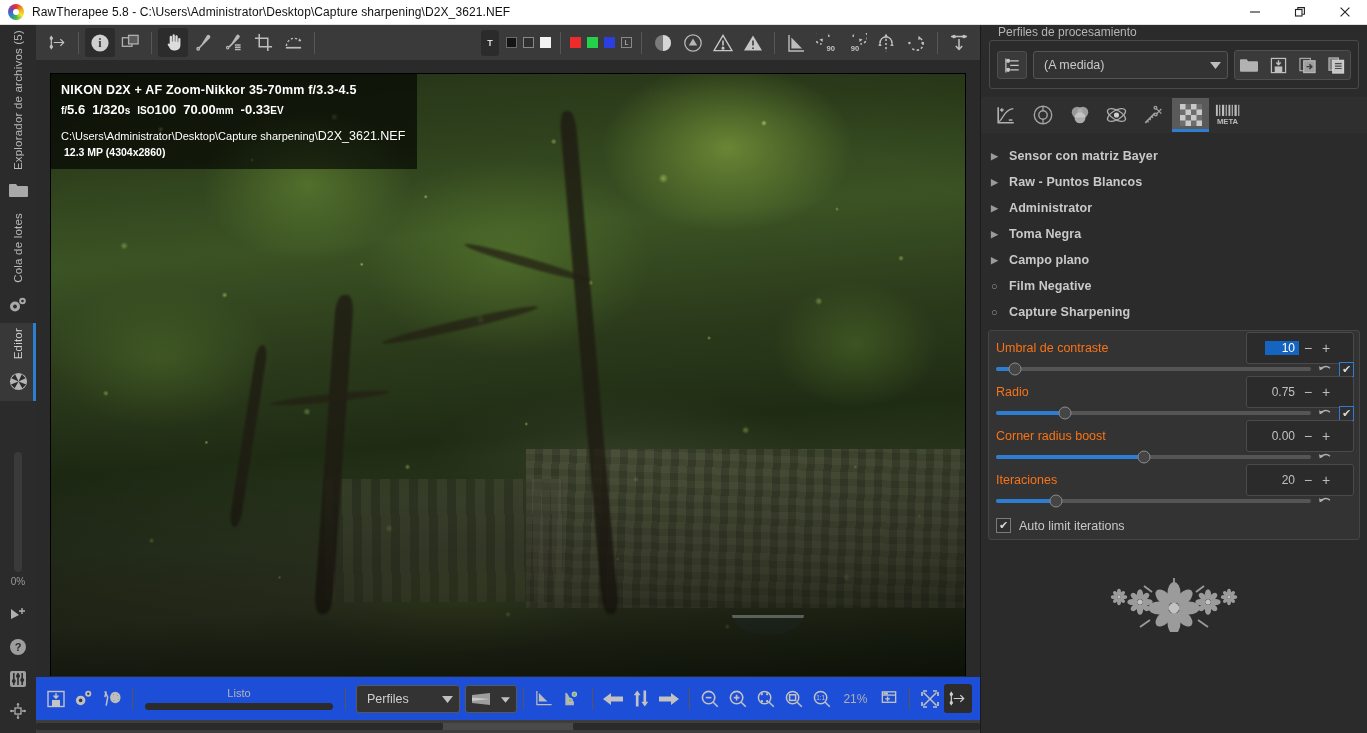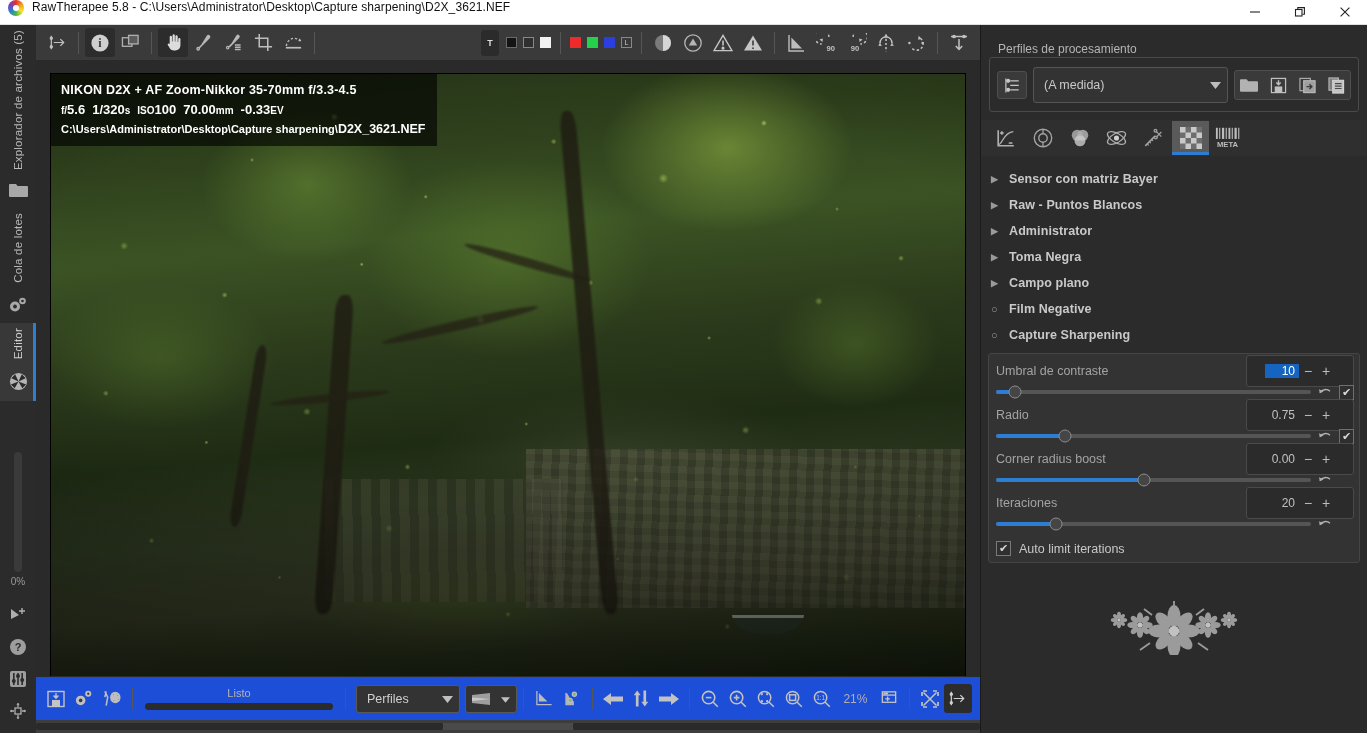--- a/index.html
+++ b/index.html
@@ -7,21 +7,21 @@
     width: 1367px; height: 733px;
     background: #1e1e1e;
     font-family: "Liberation Sans", sans-serif;
     overflow: hidden;
     -webkit-font-smoothing: antialiased;
   }
 
   
   #titlebar {
     height: 25px; background: #ffffff;
-    display: flex; 
+    display: flex; align-items: center;
     border-bottom: 1px solid #e0e0e0;
   }
   #titlebar .app-logo {
     width: 16px; height: 16px; margin-left: 8px; margin-right: 8px;
     border-radius: 50%;
     background: conic-gradient(#e8322a, #f0a21c, #f5e72b, #46b648, #2b7fd4, #7a3fb8, #e8322a);
     position: relative; flex: none;
   }
   #titlebar .app-logo::after {
     content: ""; position: absolute; inset: 5px;
@@ -207,21 +207,21 @@
   #meta-overlay {
     position: absolute; left: 0; top: 0;
     background: rgba(0,0,0,.62);
     padding: 8px 12px 9px 10px; color: #fff;
     line-height: 1.32; white-space: nowrap;
   }
   #meta-overlay .line1 { font-size: 12.5px; font-weight: bold; letter-spacing: .2px; }
   #meta-overlay .line2 { font-size: 13px; font-weight: bold; margin-top: 2px; }
   #meta-overlay .line2 .sm { font-size: 10px; font-weight: bold; }
   #meta-overlay .line2 .gap { display:inline-block; width: 7px; }
-  #meta-overlay .line3 { font-size: 11px; font-weight: bold; margin-top: 3px; }
+  #meta-overlay .line3 { font-size: 11px; font-weight: normal; margin-top: 10px; }
   #meta-overlay .line3 .fname { font-size: 12.5px; }
   #meta-overlay .line4 { font-size: 10.5px; font-weight: bold; margin-top: 2px; padding-left: 3px;}
 
   
   #bottombar {
     height: 45px; background: #1d4ed8; display: flex; align-items: center;
     padding: 0 6px; border-top: 1px solid #2a2a2a;
   }
   #progress-area { display: flex; flex-direction: column; align-items: center; width: 190px; margin: 0 6px; }
   #progress-area .ptext { font-size: 11px; color: #b4b4b4; margin-bottom: 4px; }
@@ -239,37 +239,37 @@
     height: 13px; background: #3d3d3d; display: flex; align-items: center;
   }
   #filmstrip .track { height: 7px; background: #2a2a2a; flex: 1 1 auto; }
   #filmstrip .thumb { height: 7px; background: #4a4a4a; width: 130px; }
 
   
   #right {
     width: 387px; flex: none; background: #2b2b2b;
     display: flex; flex-direction: column; border-left: 1px solid #1a1a1a;
   }
-  .pp-frame { margin: 25px 8px 0 8px; position: relative; }
+  .pp-frame { margin: 8px 8px 0 8px; position: relative; }
   .pp-legend {
     color: #b4b4b4; font-size: 12px; padding: 0 5px;
     position: absolute; top: -8px; left: 4px; background: #2b2b2b;
   }
   .pp-box {
     border: 1px solid #4a4a4a; border-radius: 3px;
     padding: 9px 7px 8px 7px; margin-top: 7px;
     display: flex; align-items: center; gap: 6px;
   }
   .sqbtn {
     width: 30px; height: 28px; background: #3a3a3a; border: 1px solid #4f4f4f;
     border-radius: 3px; display: flex; align-items: center; justify-content: center;
     flex: none; color: #c6c6c6;
   }
   .profile-combo {
-    flex: 1 1 auto; height: 36px; background: #333; border: 1px solid #555;
+    flex: 1 1 auto; height: 28px; background: #333; border: 1px solid #555;
     border-radius: 3px; display: flex; align-items: center; padding: 0 6px 0 10px;
     color: #c9c9c9; font-size: 12.5px; min-width: 0;
   }
   .profile-btns { display: flex; gap: 3px; background: #3a3a3a; border:1px solid #4f4f4f;
                   border-radius:3px; padding: 1px; }
   .profile-btns .pb {
     width: 26px; height: 26px; display:flex; align-items:center; justify-content:center; color:#c6c6c6;
   }
 
   
@@ -299,21 +299,21 @@
   
   #toolgroup {
     margin: 5px 7px 0 7px; background: #333333;
     border: 1px solid #454545; border-radius: 3px;
     padding: 6px 5px 6px 7px;
   }
   .sl-row { margin-bottom: 2px; }
   .sl-head {
     display: flex; align-items: center; height: 22px;
   }
-  .sl-label { color: #a3a3a3; font-size: 12.5px; flex: 1 1 auto; }
+  .sl-label { color: #f97316; font-size: 12.5px; flex: 1 1 auto; }
   .spin {
     display: flex; align-items: center; background: #2b2b2b;
     border: 1px solid #4a4a4a; border-radius: 3px; height: 32px; padding: 0 18px;
   }
   .spin .val {
     min-width: 34px; text-align: right; font-size: 12px; color: #c0c0c0;
     padding: 0 4px;
   }
   .spin .val.sel { background: #1565c0; color: #fff; }
   .spin .pm {
@@ -601,20 +601,21 @@
         <div class="branch b1"></div>
         <div class="branch b2"></div>
         <div class="branch b3"></div>
         <div class="basin"></div>
         <div class="vig"></div>
 
         <div id="meta-overlay">
           <div class="line1">NIKON D2X + AF Zoom-Nikkor 35-70mm f/3.3-4.5</div>
           <div class="line2"><span class="sm">f/</span><span>5.6</span><span class="gap"></span><span>1/320</span><span class="sm">s</span><span class="gap"></span><span class="sm">ISO</span><span>100</span><span class="gap"></span><span>70.00</span><span class="sm">mm</span><span class="gap"></span><span>-0.33</span><span class="sm">EV</span></div>
           <div class="line3"><span>C:\Users\Administrator\Desktop\Capture sharpening\</span><span class="fname">D2X_3621.NEF</span></div>
+          <div class="line4">12.3 MP (4304x2860)</div>
         </div>
       </div>
     </div>
 
     <div id="bottombar">
       <div class="tb-btn">
         <svg width="20" height="20" viewBox="0 0 20 20" fill="none" stroke="#c4c4c4" stroke-width="1.4">
           <rect x="2" y="2.5" width="16" height="15"></rect>
             <rect x="6" y="11" width="8" height="6.5" fill="#c4c4c4" stroke="none"></rect>
           <path d="M10 4.2v4.4M7.6 6.6L10 9.2l2.4-2.6" stroke-width="1.5"></path>

